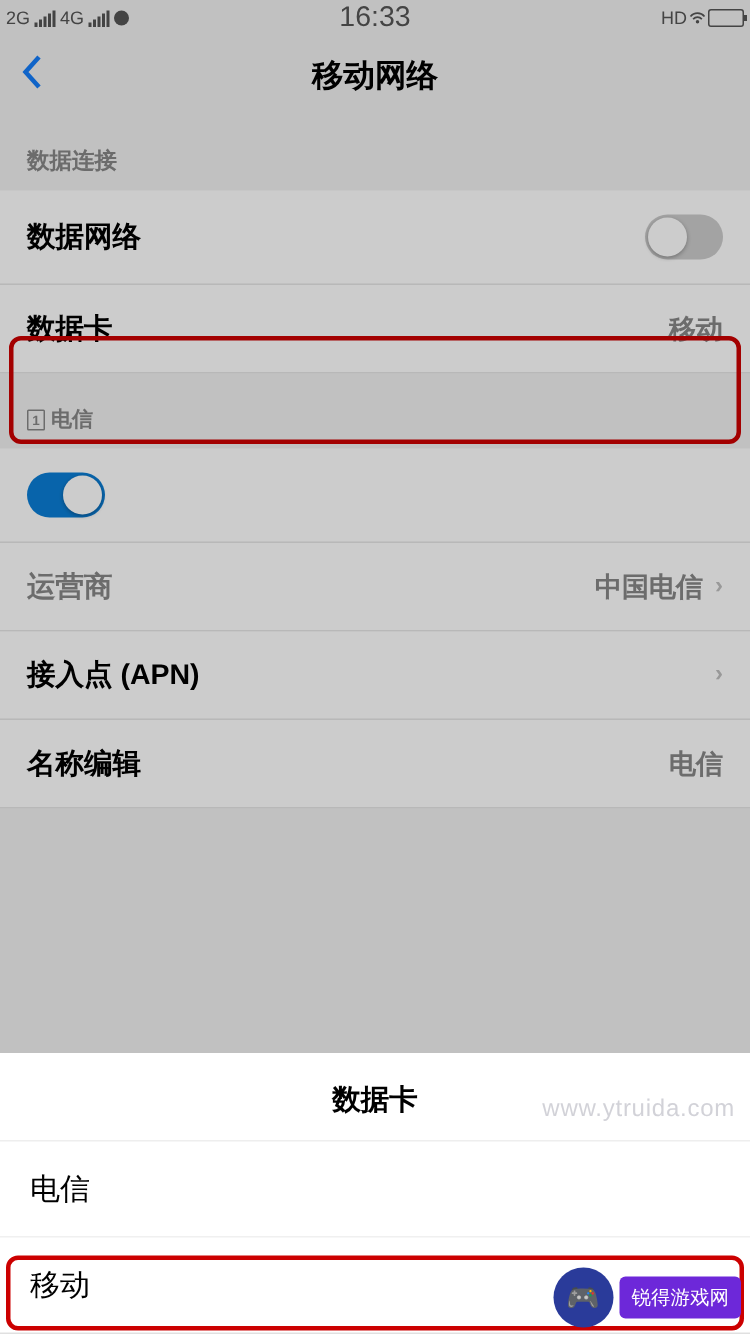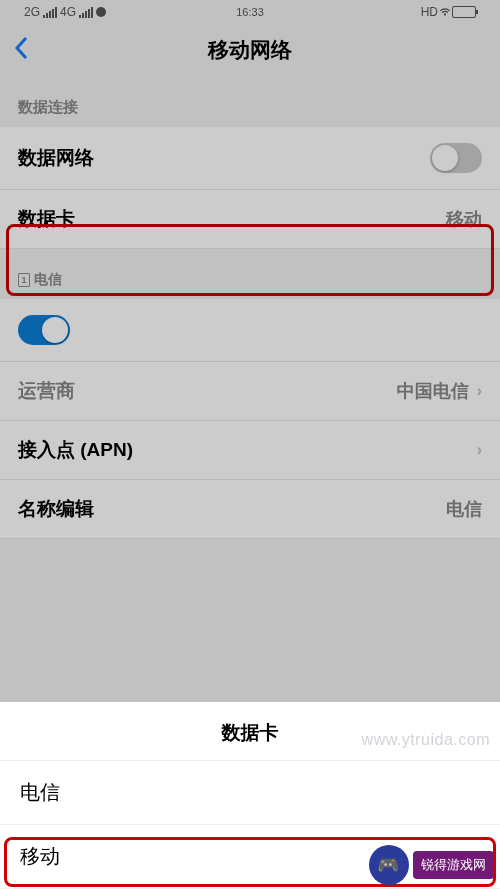--- a/index.html
+++ b/index.html
@@ -1,21 +1,21 @@
 <!DOCTYPE html>
 <html><head>
   <meta charset="utf-8">
   <style>
     * { margin: 0; padding: 0; box-sizing: border-box; font-family: -apple-system, "PingFang SC", "Helvetica Neue", Arial, sans-serif; }
     body { width: 500px; height: 889px; background: #f2f2f2; position: relative; overflow: hidden; }
     .overlay-dim { position: absolute; top: 0; left: 0; right: 0; bottom: 0; background: rgba(0,0,0,0.2); z-index: 5; }
 
-    .status-bar { height: 24px; display: flex; align-items: center; justify-content: space-between; padding: 0 24px; font-size: 12px; color: #555; }
+    .status-bar { height: 24px; display: flex; align-items: center; justify-content: space-between; padding: 0 4px; font-size: 12px; color: #555; }
     .status-left { display: flex; align-items: center; gap: 3px; }
-    .status-center { position: absolute; left: 50%; transform: translateX(-50%); font-size: 11px; text-align: right; }
+    .status-center { position: absolute; left: 50%; transform: translateX(-50%); font-size: 19px; text-align: right; }
     .status-right { display: flex; align-items: center; gap: 0; }
     .signal-bars { display: inline-flex; align-items: flex-end; gap: 1px; height: 11px; }
     .bar { width: 2px; background: #555; }
     .bar:nth-child(1){height:3px;} .bar:nth-child(2){height:5px;} .bar:nth-child(3){height:7px;} .bar:nth-child(4){height:9px;} .bar:nth-child(5){height:11px;}
     .moon { width:10px; height:10px; border-radius:50%; background:#555; }
     .battery { width:24px; height:12px; border:1px solid #555; border-radius:2px; position:relative; }
     .battery::after { content:''; position:absolute; right:-3px; top:3px; width:2px; height:4px; background:#555; }
     .wifi-icon svg { width:14px; height:14px; }
 
     .nav-bar { height: 52px; display: flex; align-items: center; justify-content: center; position: relative; }
@@ -40,21 +40,21 @@
 
     .highlight-box { position: absolute; border: 3px solid #c00; border-radius: 8px; pointer-events: none; }
 
     .sheet { position: absolute; left: 0; right: 0; bottom: 0; background: #fff; z-index: 10; }
     .sheet-title { text-align: center; font-size: 19px; font-weight: 600; padding: 18px 0 14px; border-bottom: 1px solid #eee; }
     .sheet-item { font-size: 20px; padding: 18px 20px; border-bottom: 1px solid #f0f0f0; }
     .sheet-highlight { position:absolute; left:4px; right:4px; bottom:2px; height:50px; border:3px solid #c00; border-radius:8px; pointer-events:none; }
 
     .watermark-logo { position:absolute; right:6px; bottom:4px; z-index:20; display:flex; align-items:center; gap:4px; }
     .logo-circle { width:40px; height:40px; background:#2a3b9a; border-radius:50%; display:flex; align-items:center; justify-content:center; color:#fff; font-size:18px; }
-    .logo-text { background:#701a75; color:#fff; font-size:13px; padding:5px 8px; border-radius:4px; }
+    .logo-text { background:#6d28d9; color:#fff; font-size:13px; padding:5px 8px; border-radius:4px; }
     .watermark-url { position:absolute; right:10px; bottom:140px; z-index:12; color:rgba(180,180,190,0.6); font-size:16px; letter-spacing:0.5px; pointer-events:none; }
   </style>
 </head>
 <body>
 
 <div>
 
   <div class="status-bar">
     <div class="status-left">
       <span>2G</span>

